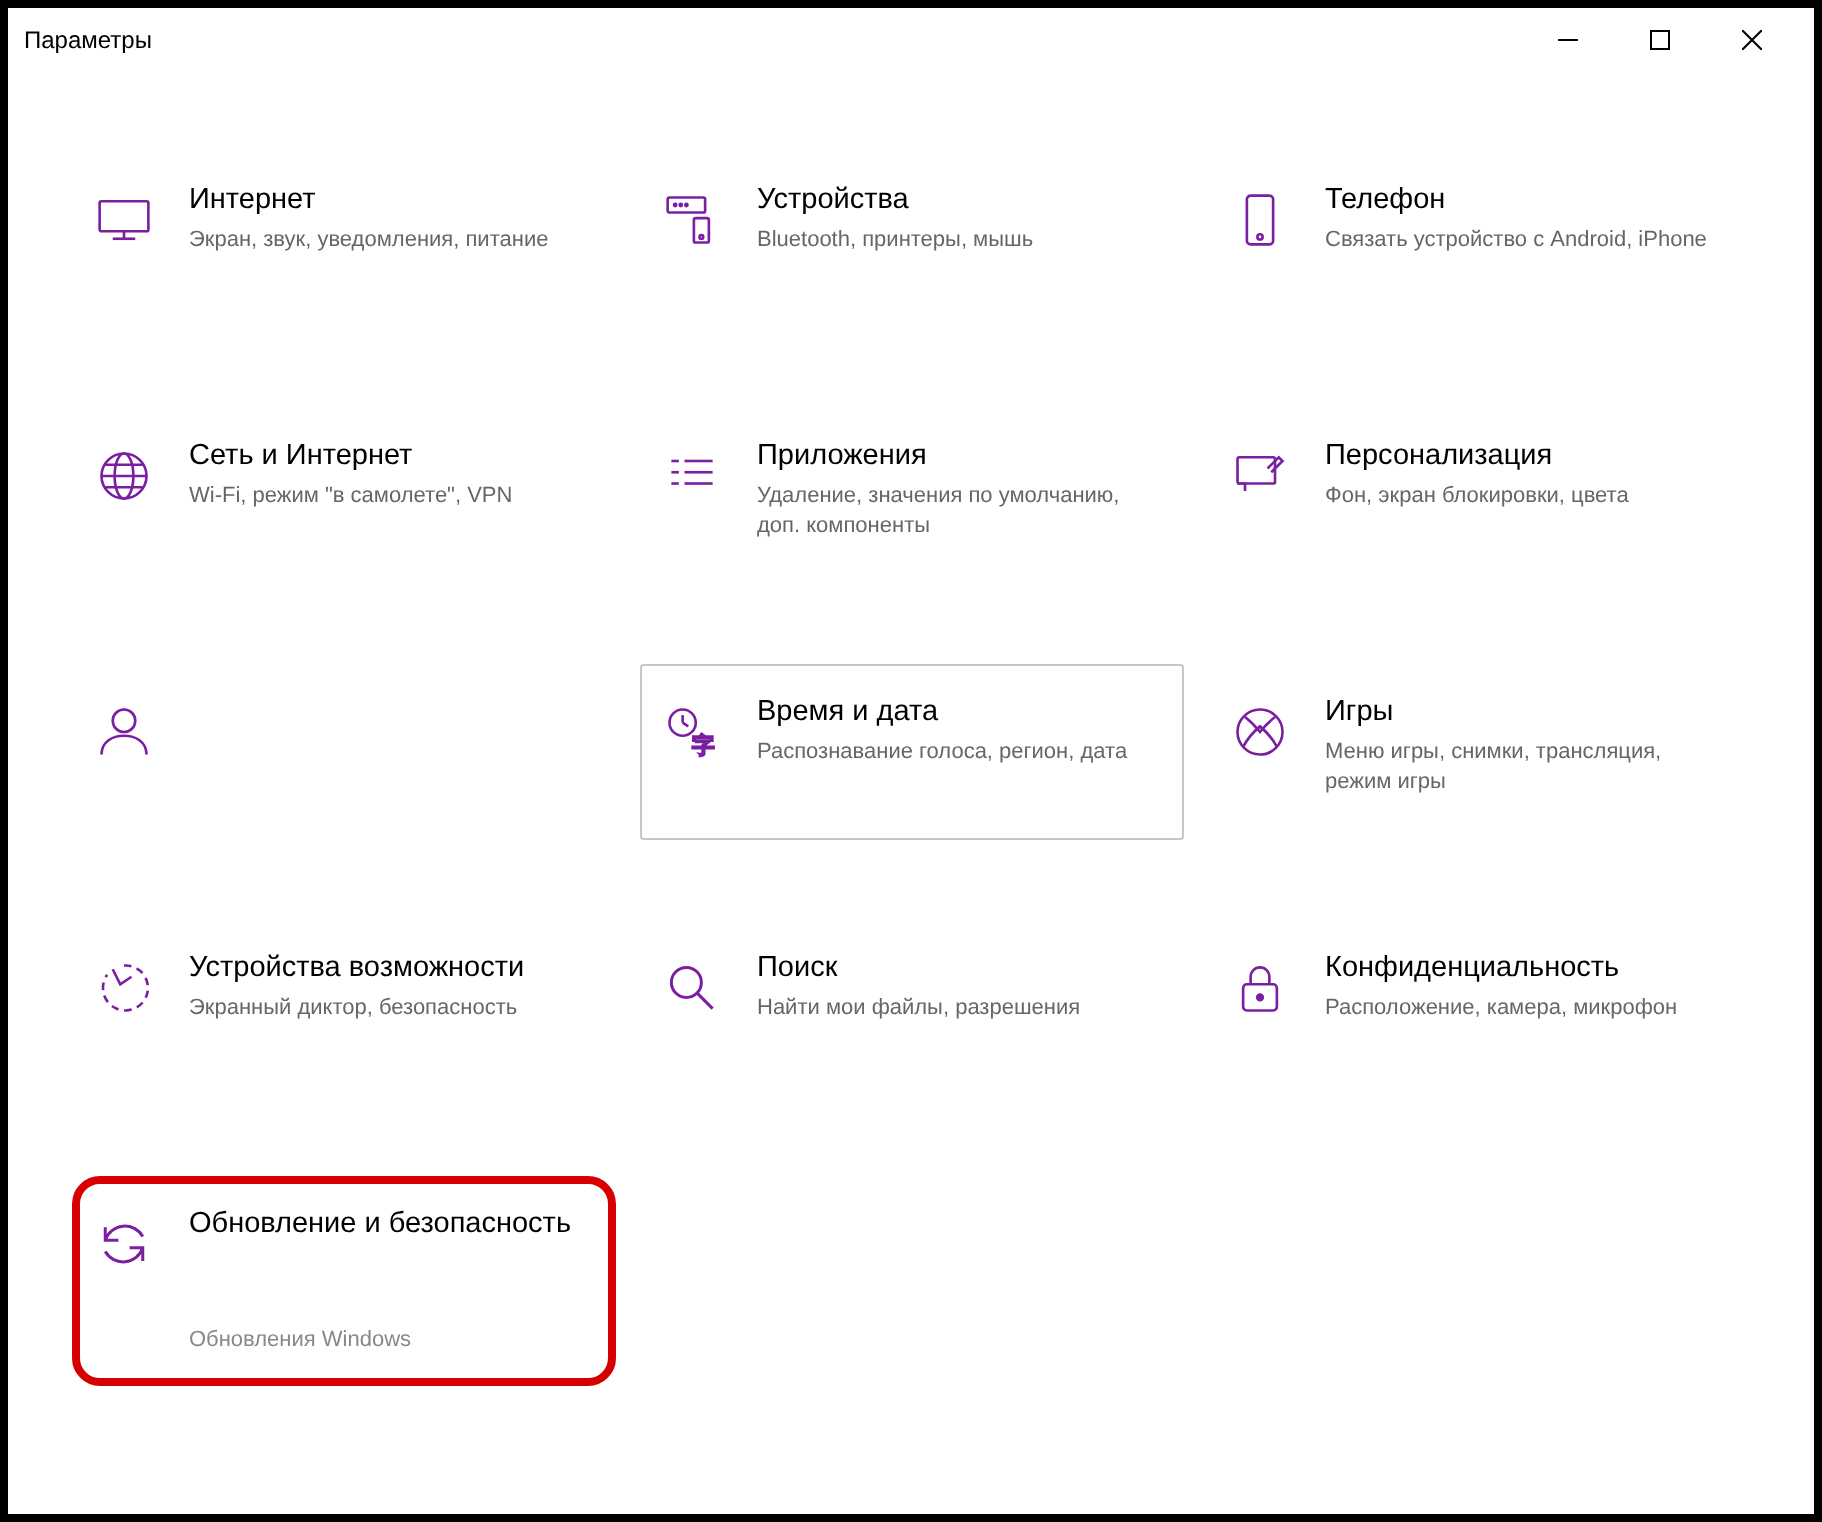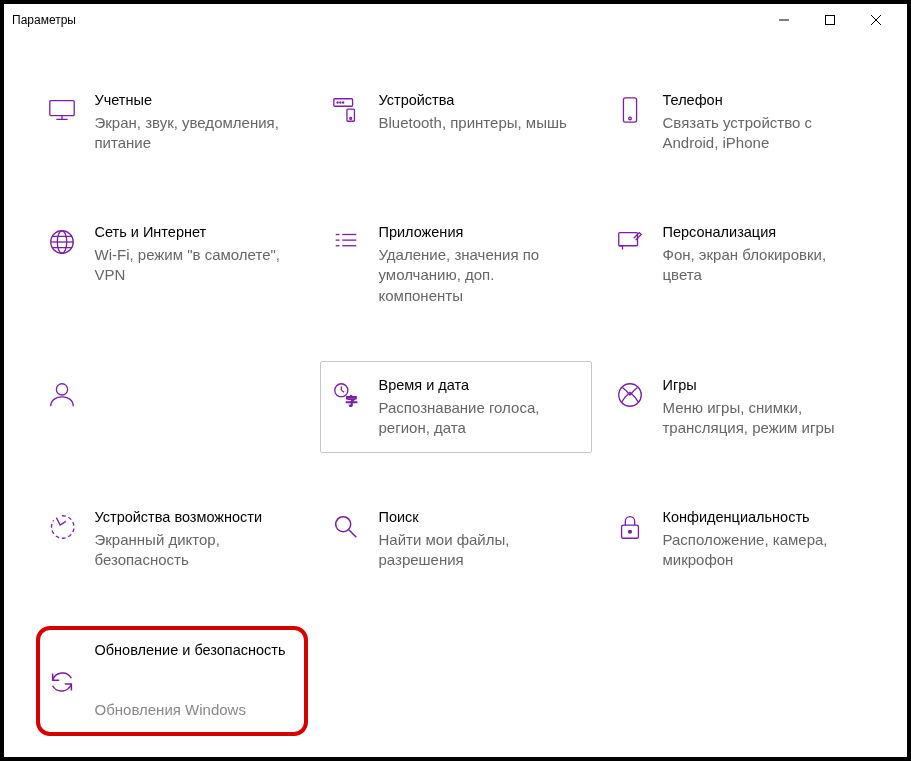--- a/index.html
+++ b/index.html
@@ -62,42 +62,41 @@
     border-radius: 2px;
     min-height: 88px;
   }
   .tile.hovered {
     border: 1px solid #c6c6c6;
   }
   .tile.highlighted {
     border: 4px solid #d60000;
     border-radius: 14px;
     padding: 11px 9px 11px 5px;
-    align-items: center;
   }
   .tile-icon {
     width: 34px;
     height: 34px;
     flex-shrink: 0;
     color: #7a1fa2;
     display: flex;
     align-items: center;
     justify-content: center;
     margin-top: 2px;
   }
   .tile-icon svg { width: 30px; height: 30px; }
   .tile-text { flex: 1; min-width: 0; }
   .tile-title {
     font-size: 14.5px;
     color: #000;
     line-height: 1.3;
     margin-bottom: 3px;
   }
   .tile-desc {
-    font-size: 15px;
+    font-size: 11px;
     color: #666;
     line-height: 1.35;
   }
   .highlighted .tile-desc { color: #888; margin-top: 41px; }
 </style>
 </head>
 <body>
 
 <div class="titlebar">
   <div class="titlebar-title">Параметры</div>
@@ -126,21 +125,21 @@
 
     <div class="tile">
       <div class="tile-icon">
         <svg viewBox="0 0 32 32" fill="none" stroke="currentColor" stroke-width="1.4">
           <rect x="3" y="6" width="26" height="16" rx="1"></rect>
             <line x1="10" y1="26" x2="22" y2="26"></line>
             <line x1="16" y1="22" x2="16" y2="26"></line>
         </svg>
       </div>
       <div class="tile-text">
-        <div class="tile-title">Учетные</div>
+        <div class="tile-title">Интернет</div>
         <div class="tile-desc">Экран, звук, уведомления, питание</div>
       </div>
     </div>
 
     <div class="tile">
       <div class="tile-icon">
         <svg viewBox="0 0 32 32" fill="none" stroke="currentColor" stroke-width="1.4">
           <rect x="3" y="4" width="20" height="8" rx="1"></rect>
           <rect x="17" y="15" width="8" height="13" rx="1"></rect>
           <circle cx="7" cy="8" r="0.6" fill="currentColor"></circle>

